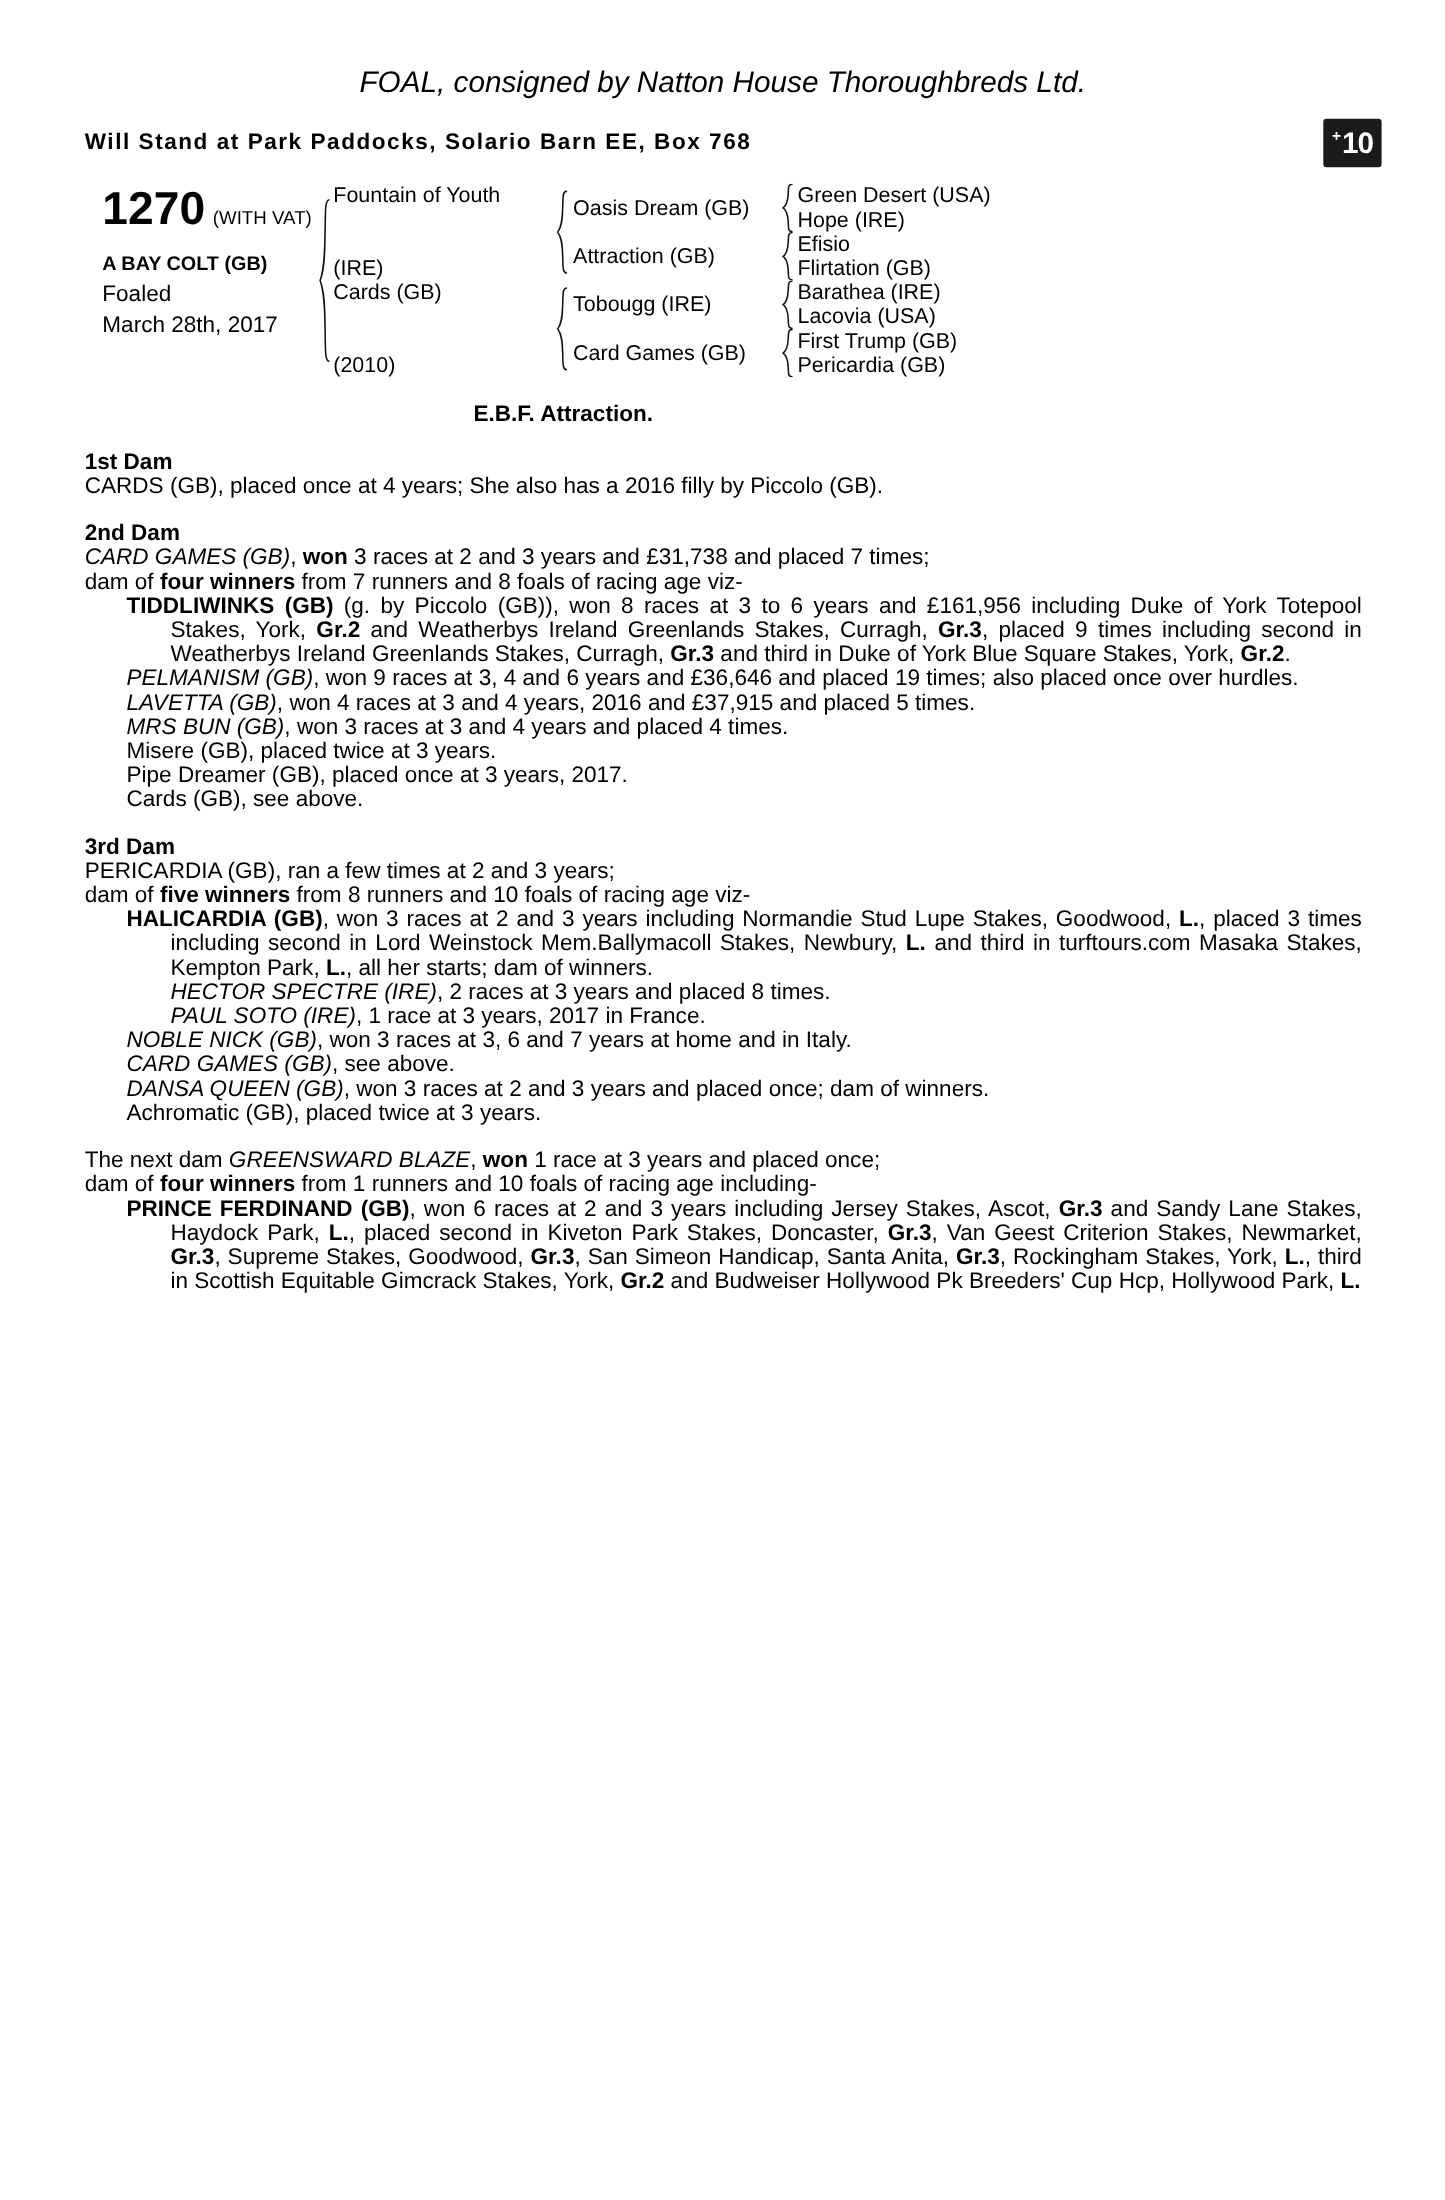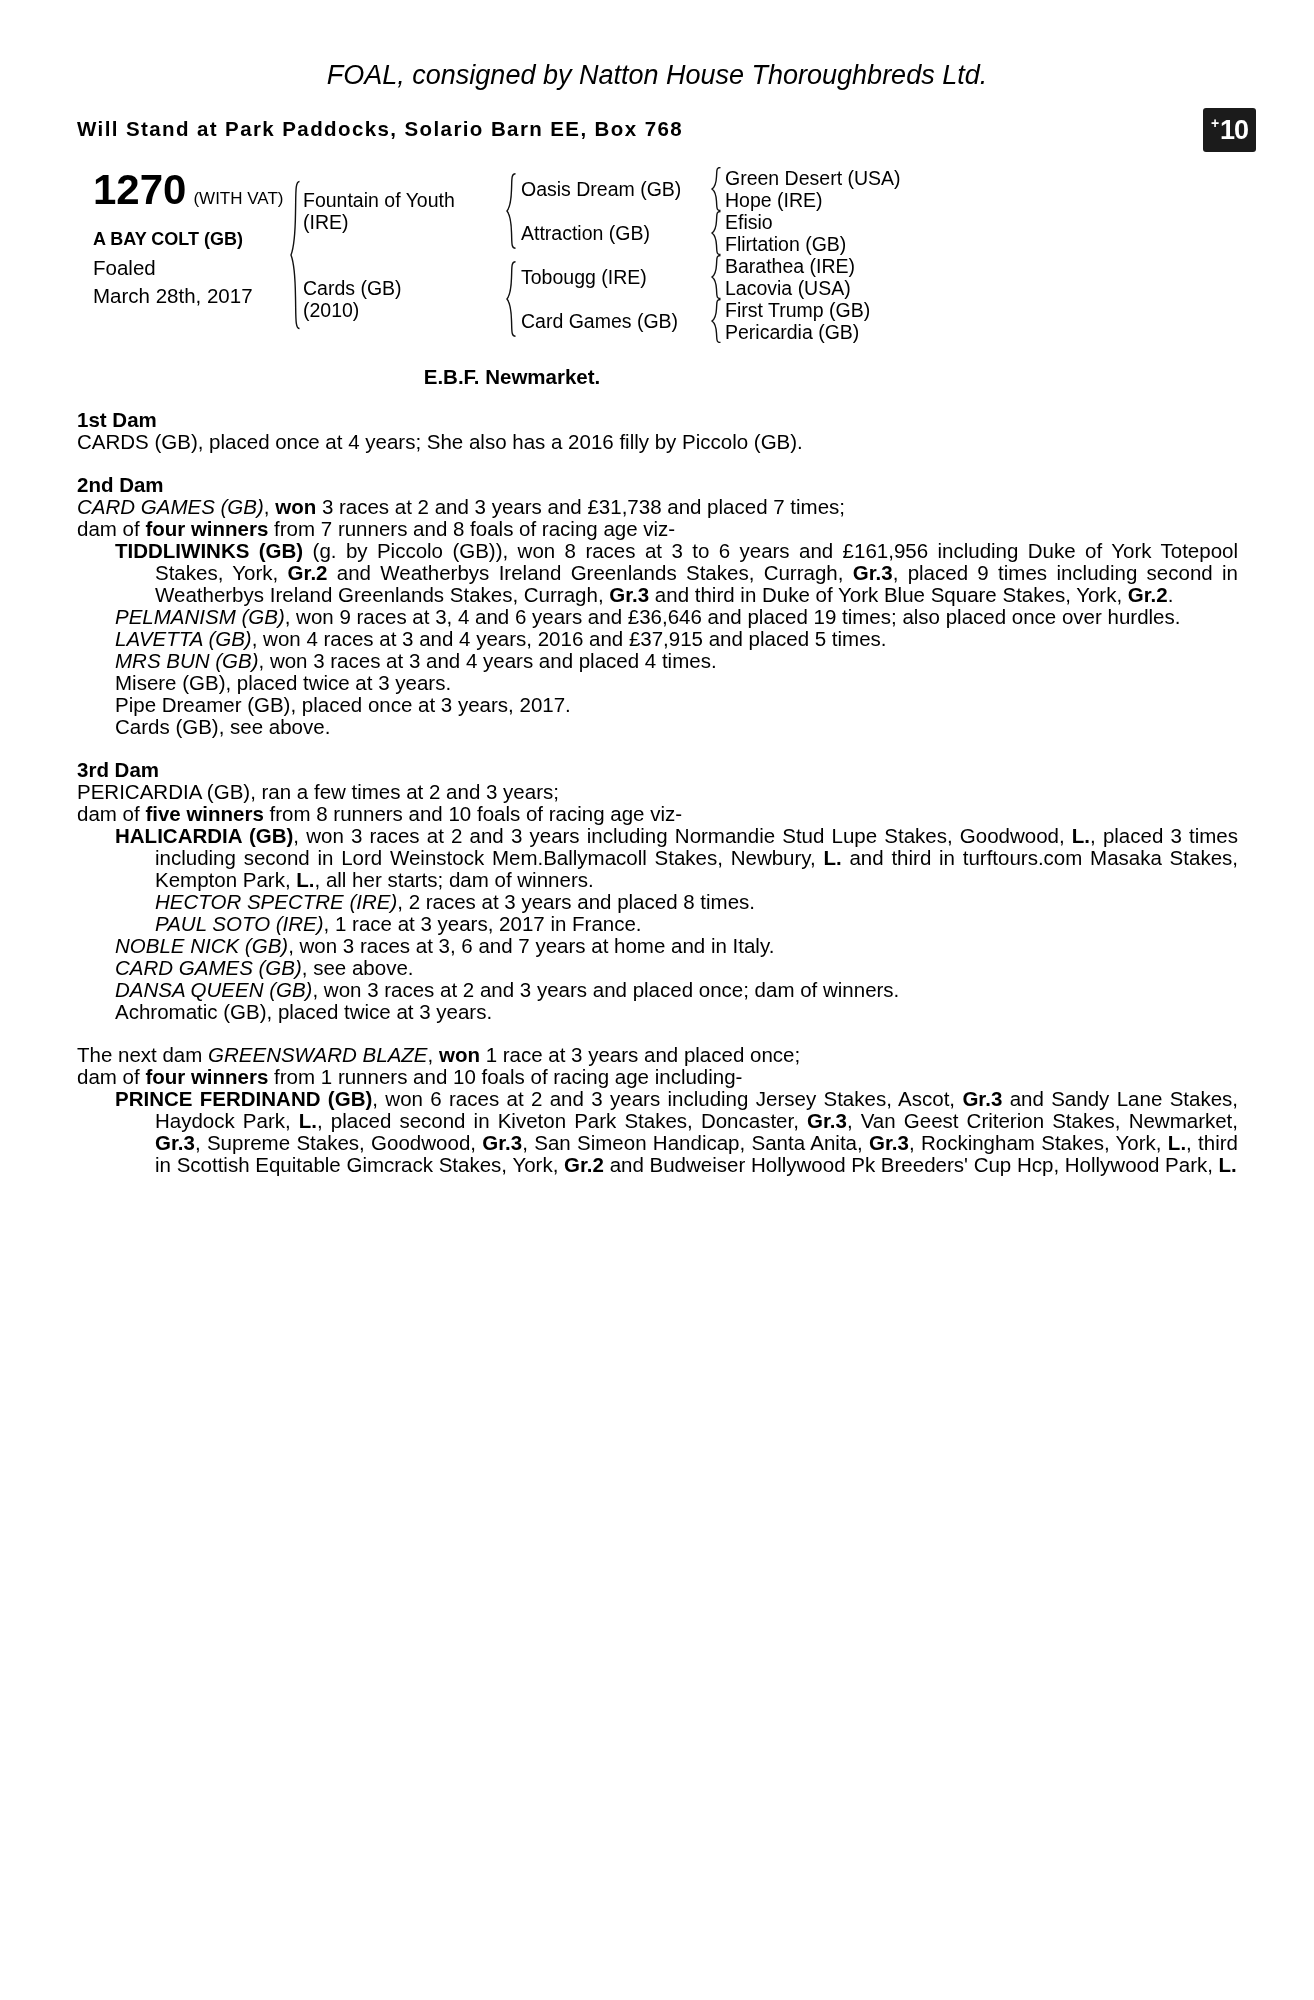--- a/index.html
+++ b/index.html
@@ -43,21 +43,21 @@
   .foaled { font-size:20.5px; margin-top:5px; line-height:23px; }
 
   .ped-grid {
     position:absolute; left:210px; top:0;
     display:grid;
     grid-template-columns:16px 198px 20px 186px 18px 250px;
     grid-template-rows:repeat(8,22px);
     font-size:19.5px;
   }
   .cell { line-height:22px; white-space:nowrap; }
-  .g1cell { display:flex; flex-direction:column; justify-content:center; }
+  .g1cell { display:flex; flex-direction:column; justify-content:space-between; }
   .g2cell { display:flex; align-items:center; }
   .bracecell { display:flex; align-items:center; justify-content:center; }
   .br { width:12px; display:block; }
   .br-1 { height:150px; }
   .br-2 { height:76px; }
   .br-3 { height:44px; }
 
   .ebf {
     width:870px; margin:6px 0 0 77px;
     text-align:center; font-weight:bold; font-size:20.5px; line-height:23px;
@@ -158,21 +158,21 @@
       <div class="cell" style="grid-column:6;grid-row:3">Efisio</div>
       <div class="cell" style="grid-column:6;grid-row:4">Flirtation (GB)</div>
       <div class="cell" style="grid-column:6;grid-row:5">Barathea (IRE)</div>
       <div class="cell" style="grid-column:6;grid-row:6">Lacovia (USA)</div>
       <div class="cell" style="grid-column:6;grid-row:7">First Trump (GB)</div>
       <div class="cell" style="grid-column:6;grid-row:8">Pericardia (GB)</div>
 
     </div>
   </div>
 
-  <div class="ebf">E.B.F. Newmarket.</div>
+  <div class="ebf">E.B.F. Attraction.</div>
 
   <div class="body-text">
       <div class="section">
         <div class="sec-heading">1st Dam</div>
         <p class="para lv0"><span>CARDS (GB), placed once at 4 years; She also has a 2016 filly by Piccolo (GB).</span></p>
       </div>
       <div class="section">
         <div class="sec-heading">2nd Dam</div>
         <p class="para lv0"><span class="i">CARD GAMES (GB)</span><span>, </span><span class="b">won</span><span> 3 races at 2 and 3 years and £31,738 and placed 7 times;</span></p>
         <p class="para lv0"><span>dam of </span><span class="b">four winners</span><span> from 7 runners and 8 foals of racing age viz-</span></p>

